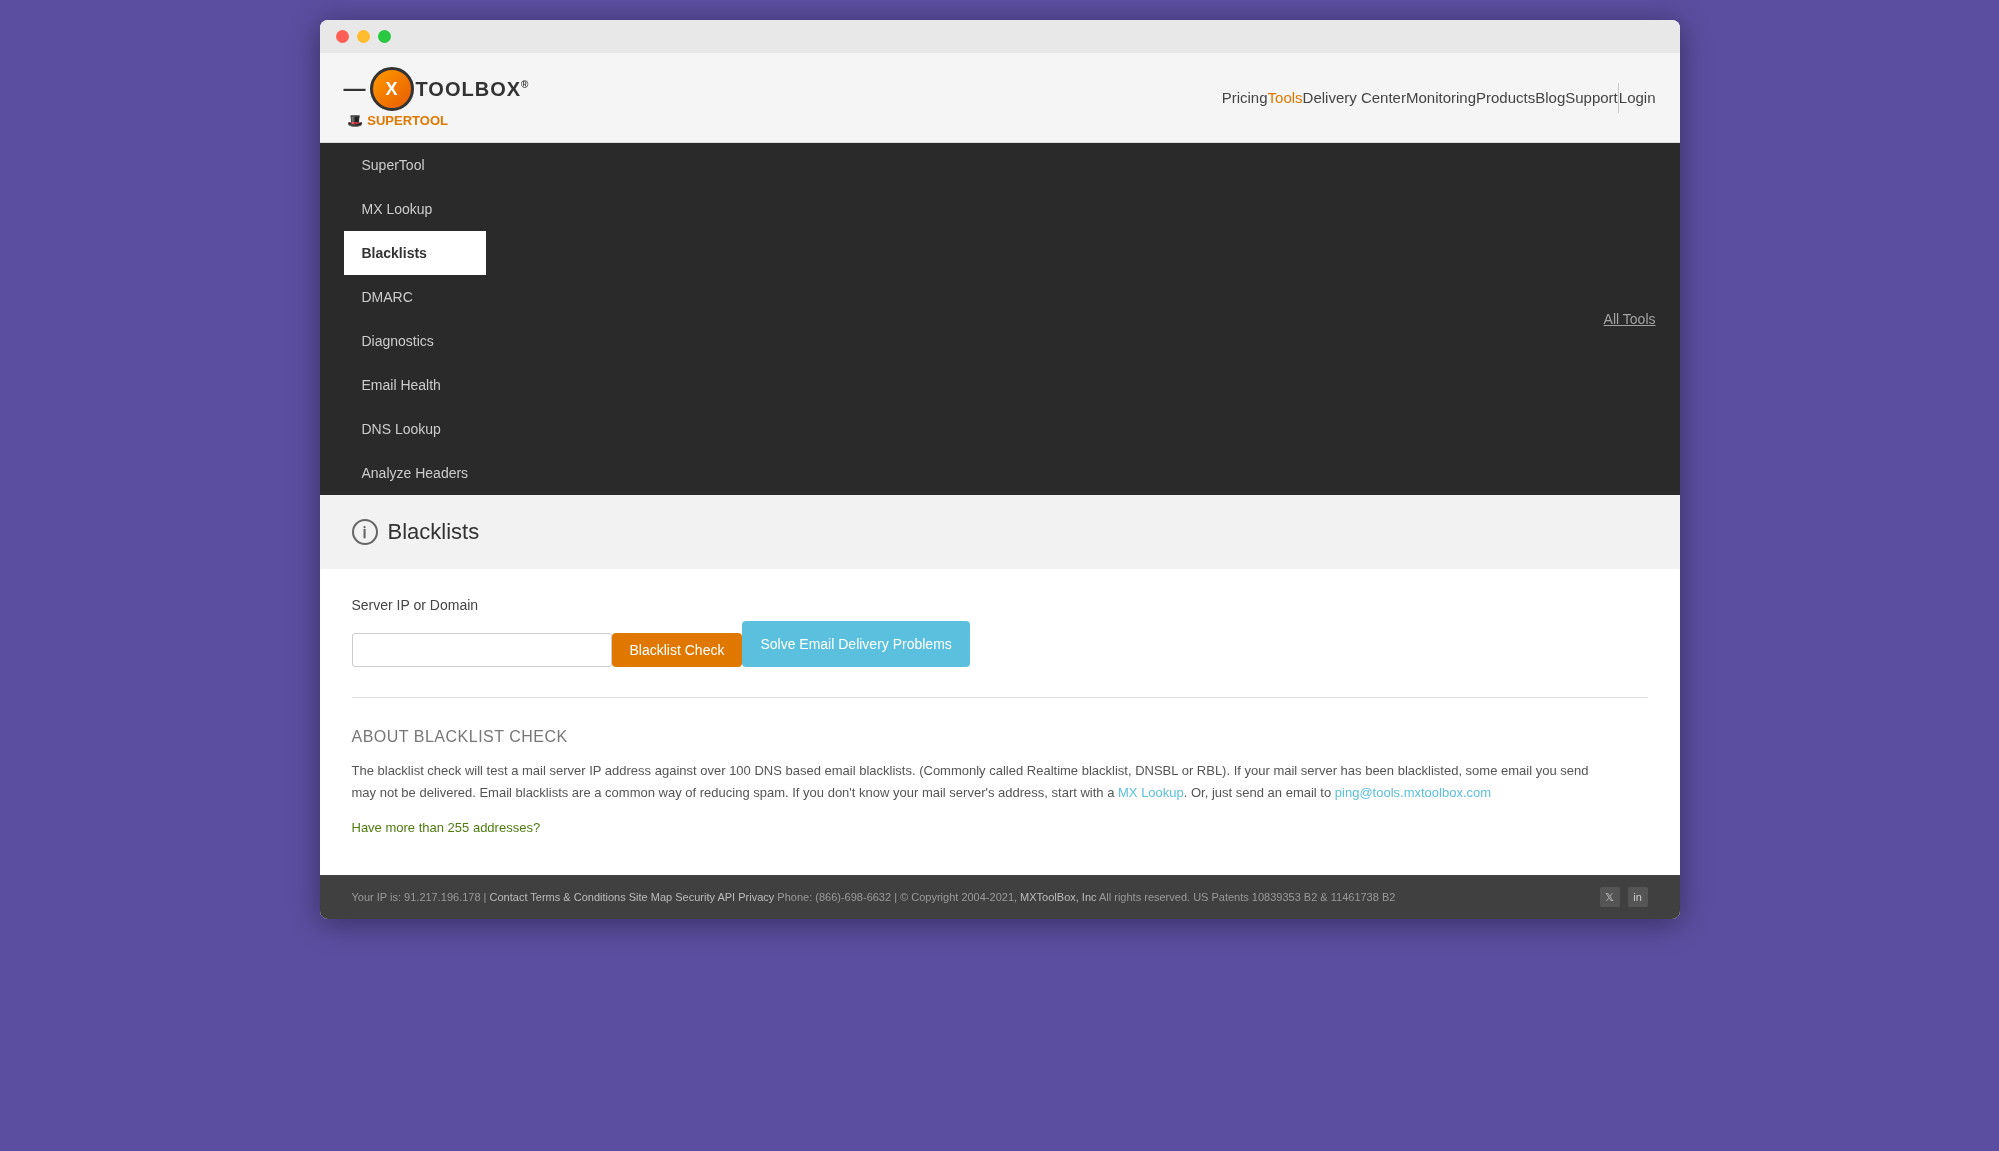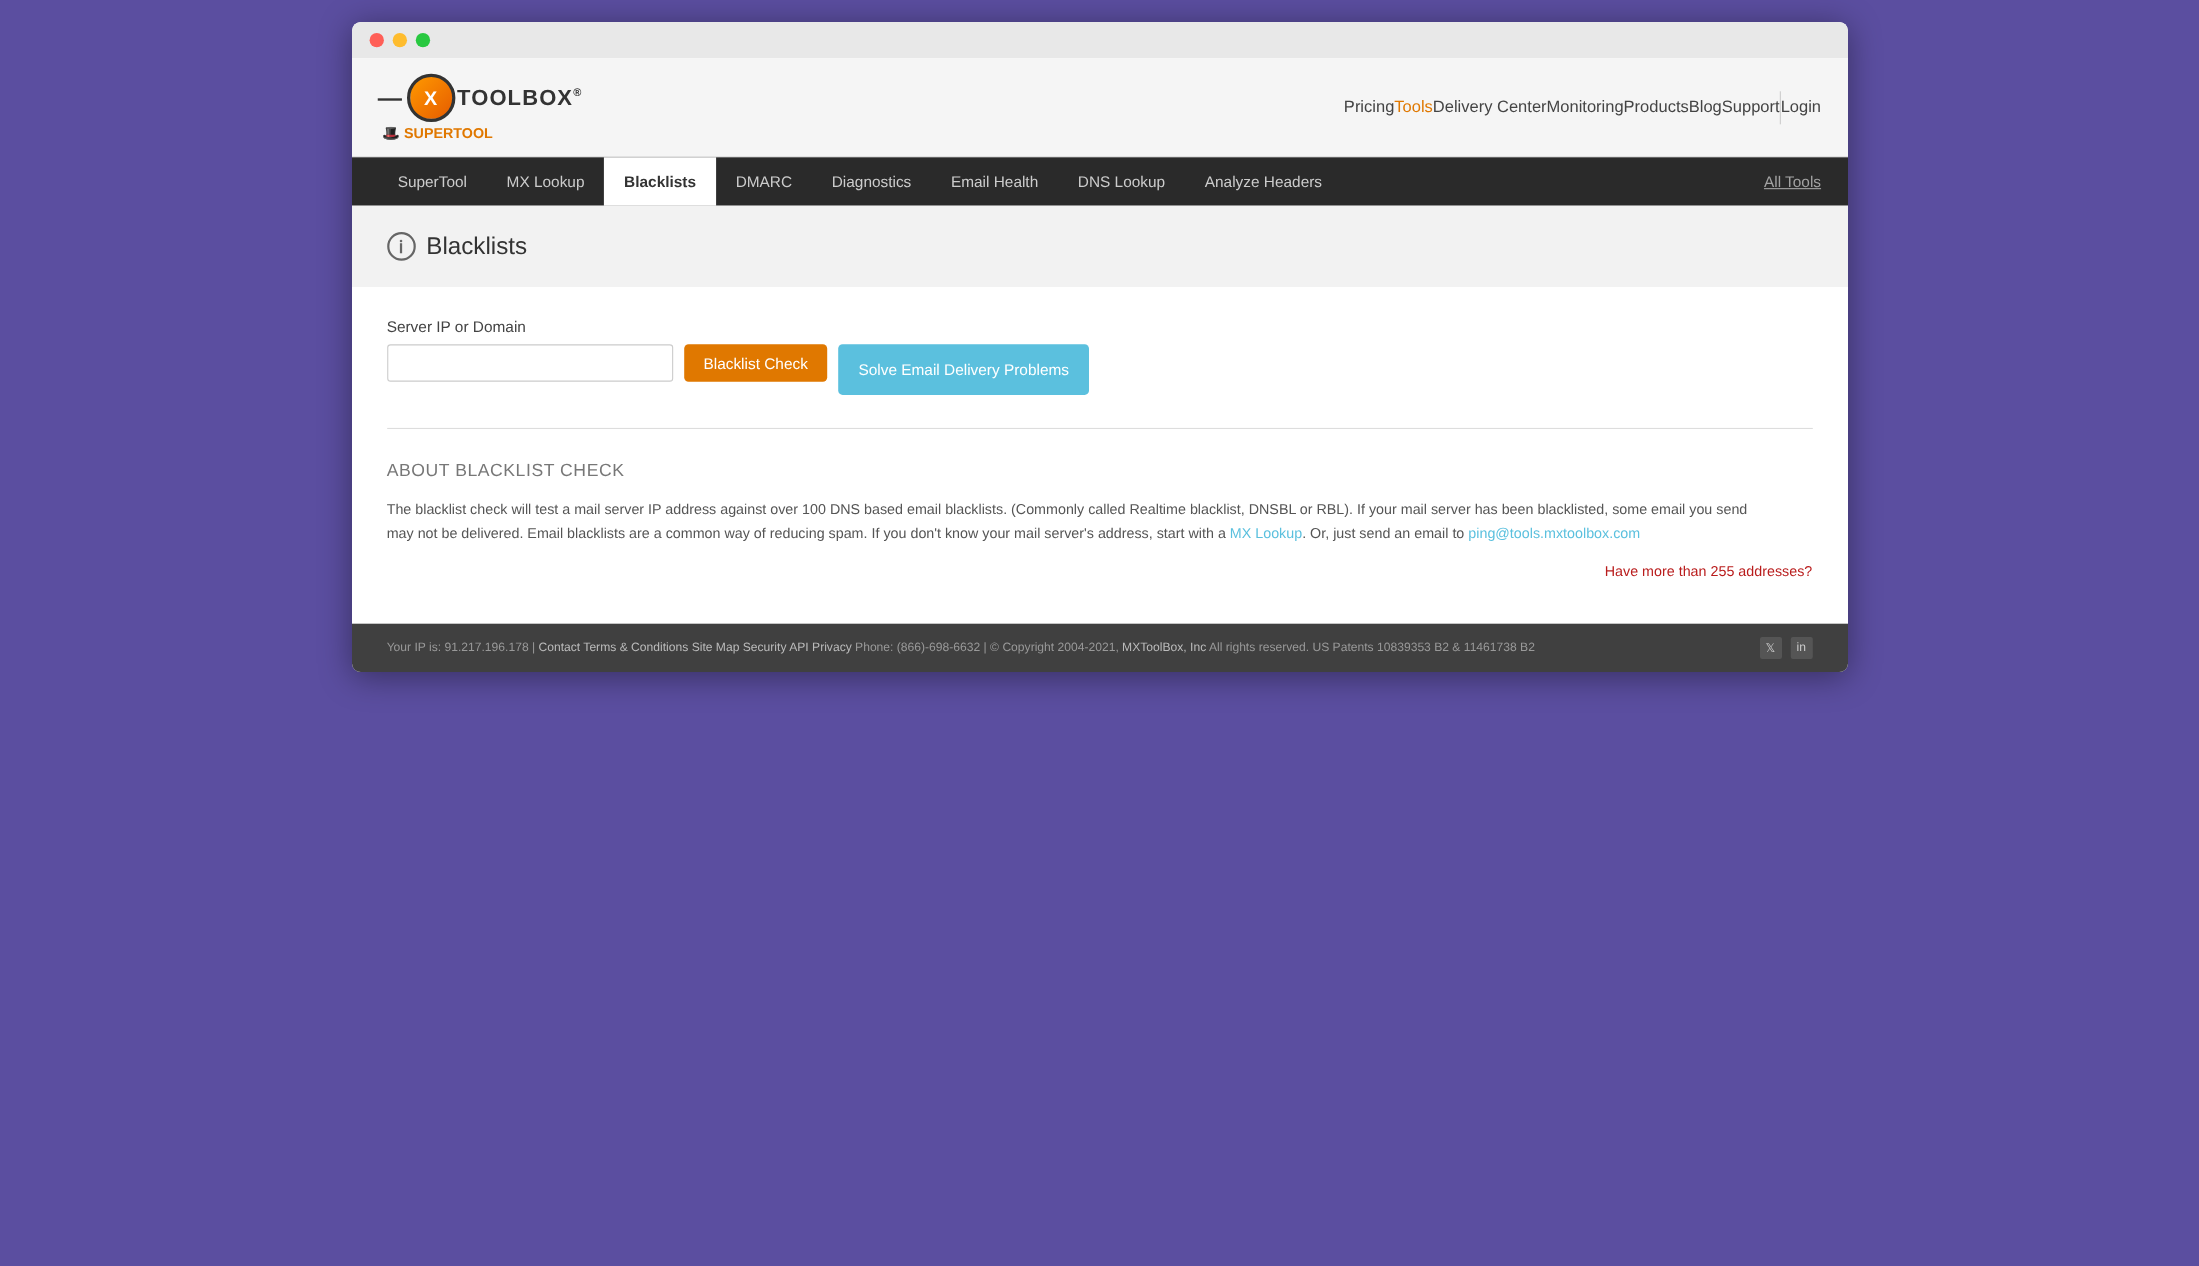--- a/index.html
+++ b/index.html
@@ -100,21 +100,21 @@
     .nav-login { color: #444; font-size: 15px; text-decoration: none; }
 
     
     .sub-nav {
       background: #2a2a2a;
       display: flex;
       align-items: center;
       justify-content: space-between;
       padding: 0 24px;
     }
-    .sub-nav-items { display: flex; }
+    .sub-nav-items { display: flex; flex-direction: column; }
     .sub-nav-item {
       color: #ccc;
       padding: 14px 18px;
       cursor: pointer;
       font-size: 14px;
       text-decoration: none;
       display: block;
     }
     .sub-nav-item.active {
       background: #fff;
@@ -156,21 +156,22 @@
       font-weight: normal;
     }
 
     
     .content-area {
       background: #fff;
       padding: 28px 32px 40px;
     }
     .form-row {
       display: flex;
-      gap: 10px;
+      align-items: flex-end;
+      gap: 0;
       margin-top: 8px;
     }
     .form-label {
       font-size: 14px;
       color: #444;
       margin-bottom: 6px;
     }
     .text-input {
       width: 260px;
       height: 34px;
@@ -215,24 +216,23 @@
     .about-text {
       font-size: 13px;
       color: #555;
       line-height: 1.7;
       max-width: 1250px;
     }
     .about-text a { color: #5bc0de; text-decoration: none; }
     .more-link {
       display: block;
       margin-top: 16px;
-      color: #b91c1c;
+      color: #4d7c0f;
       font-size: 13px;
       text-decoration: none;
-      text-align: right;
     }
 
     
     .footer {
       background: #404040;
       padding: 12px 32px;
       display: flex;
       justify-content: space-between;
       align-items: center;
     }

